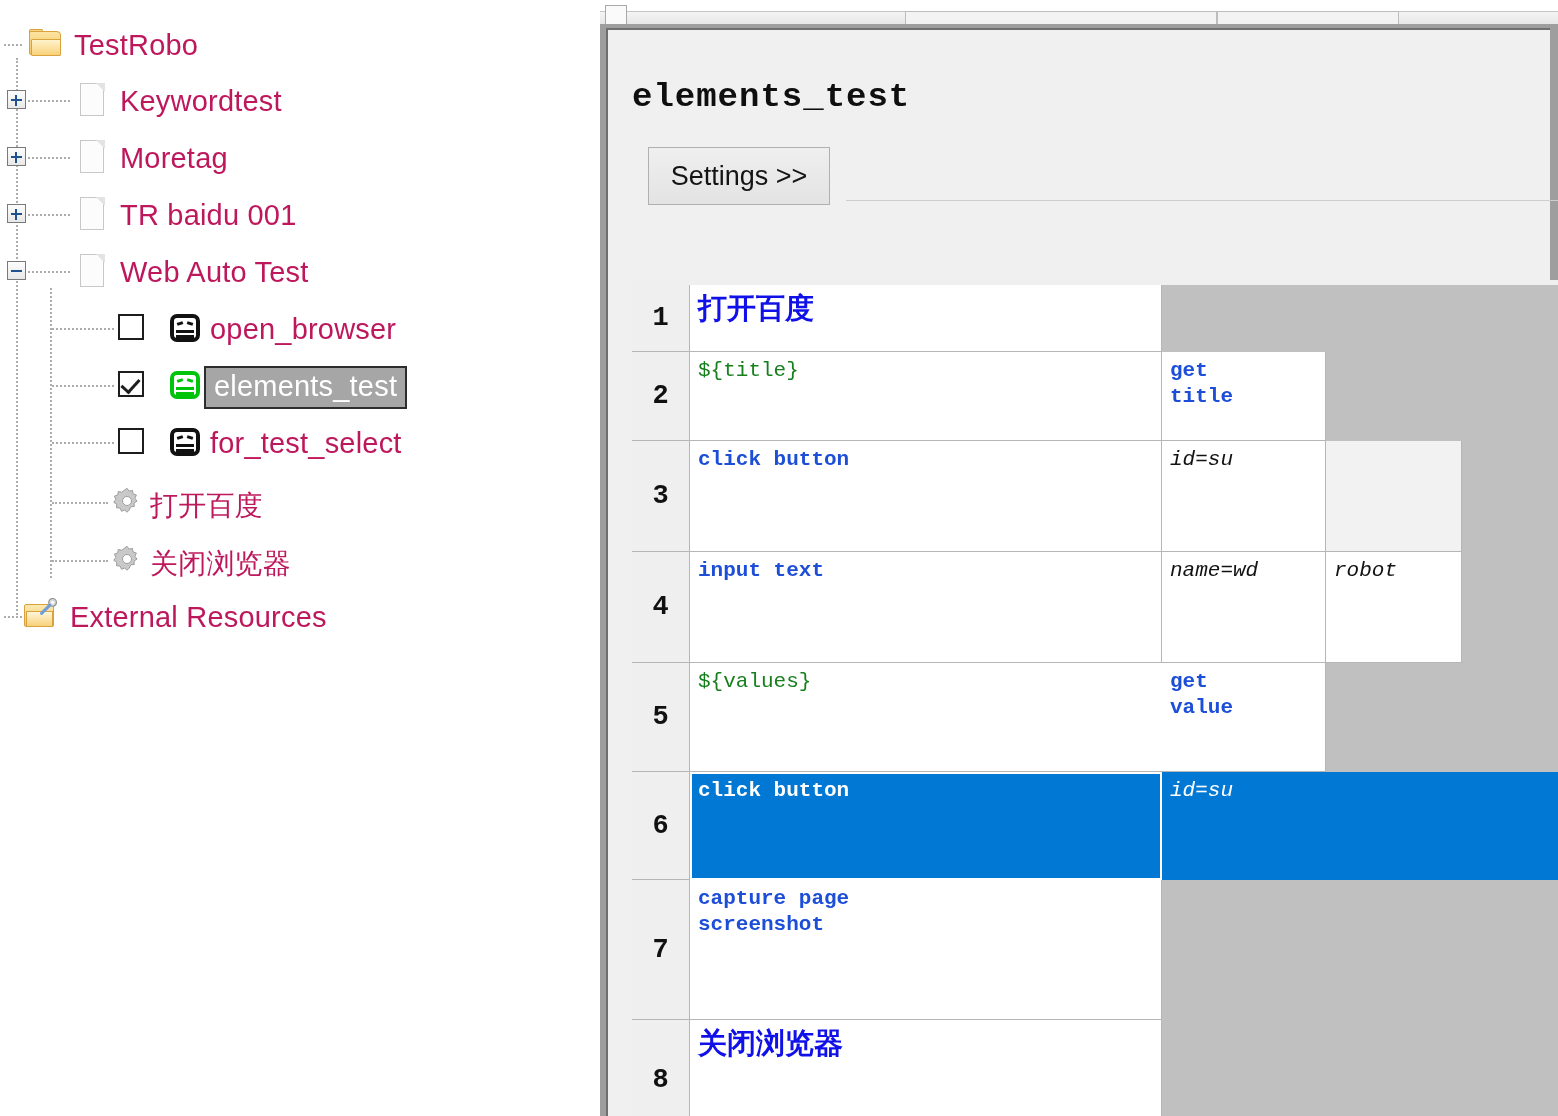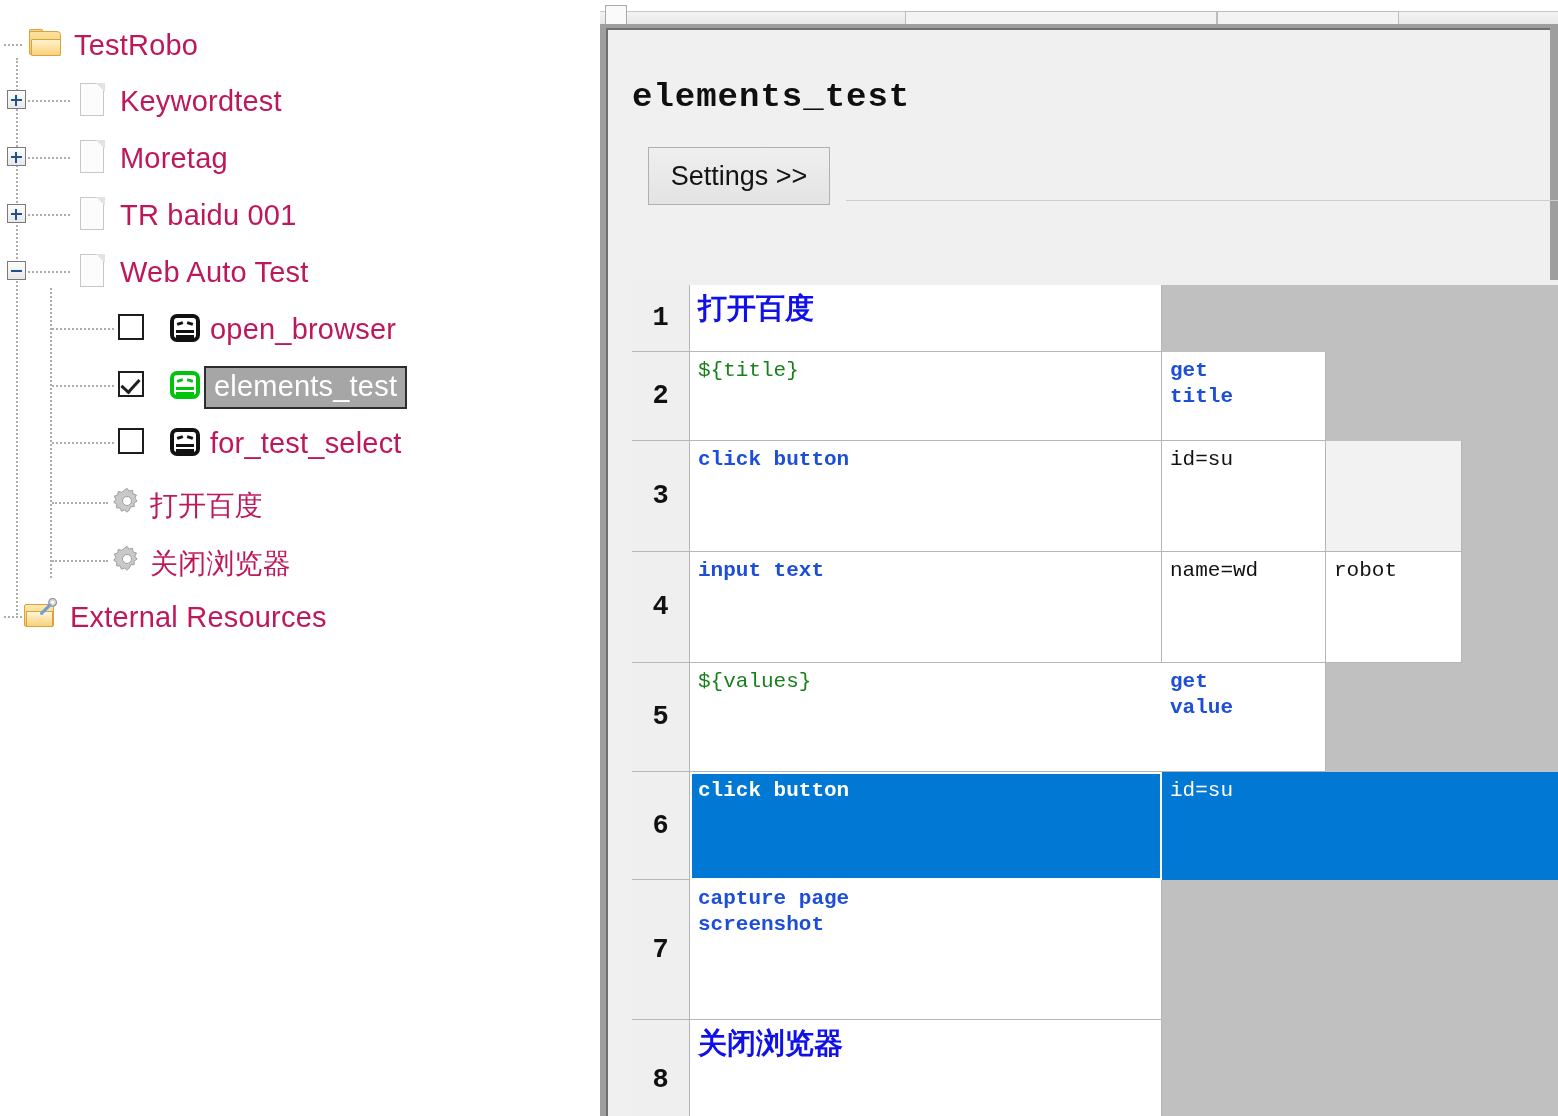--- a/index.html
+++ b/index.html
@@ -271,21 +271,21 @@
     font-family: "Liberation Mono", monospace;
     font-size: 21px;
     padding: 6px 8px 0 8px;
     line-height: 1.22;
     white-space: pre-line;
     overflow: hidden;
   }
   .gcell.kw   { color: #1d4ed8; font-weight: bold; }
   .gcell.kwcn { color: #1010e8; font-weight: bold; font-family: "Liberation Sans", sans-serif; font-size: 29px; }
   .gcell.var  { color: #17801d; }
-  .gcell.arg  { color: #121212; }
+  .gcell.arg  { color: #121212; font-style: italic; }
   .gcell.shade{ background: #f2f2f2; }
   .gcell.blank{ background: #ffffff; }
 
   
   .grow.selected .gcell { background: #0078d4; color: #ffffff; border-right-color: #0078d4; border-bottom-color: #0078d4; }
   .grow.selected .gcell.active {
     border: 2px solid #ffffff;
     box-sizing: border-box;
     padding: 4px 6px 0 6px;
   }

